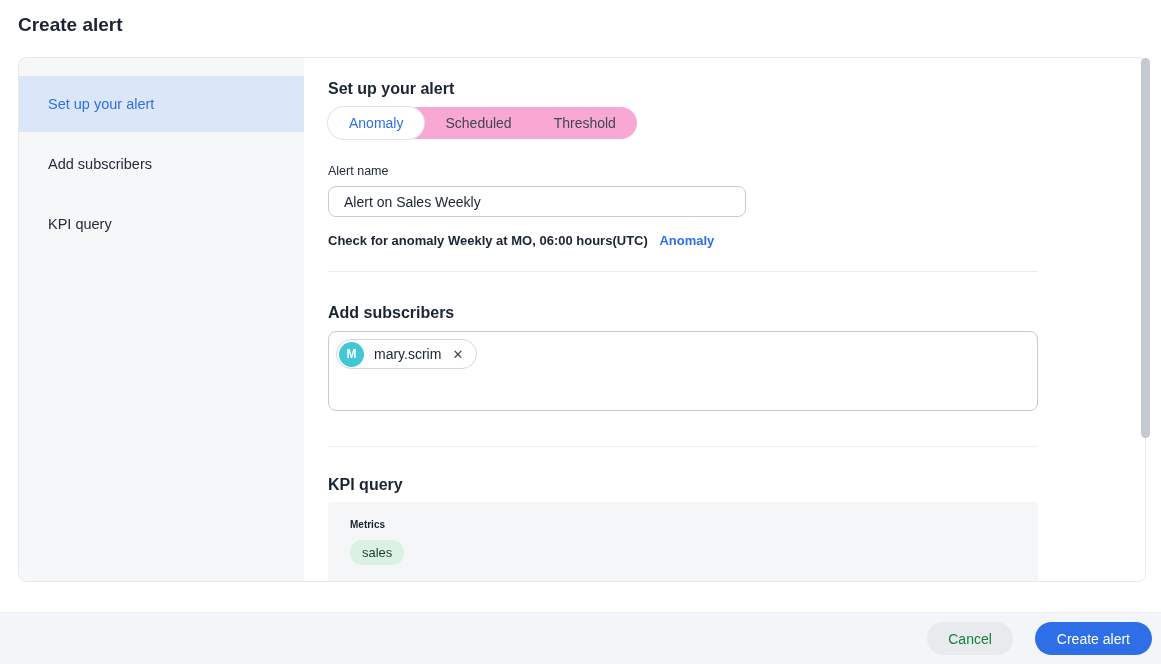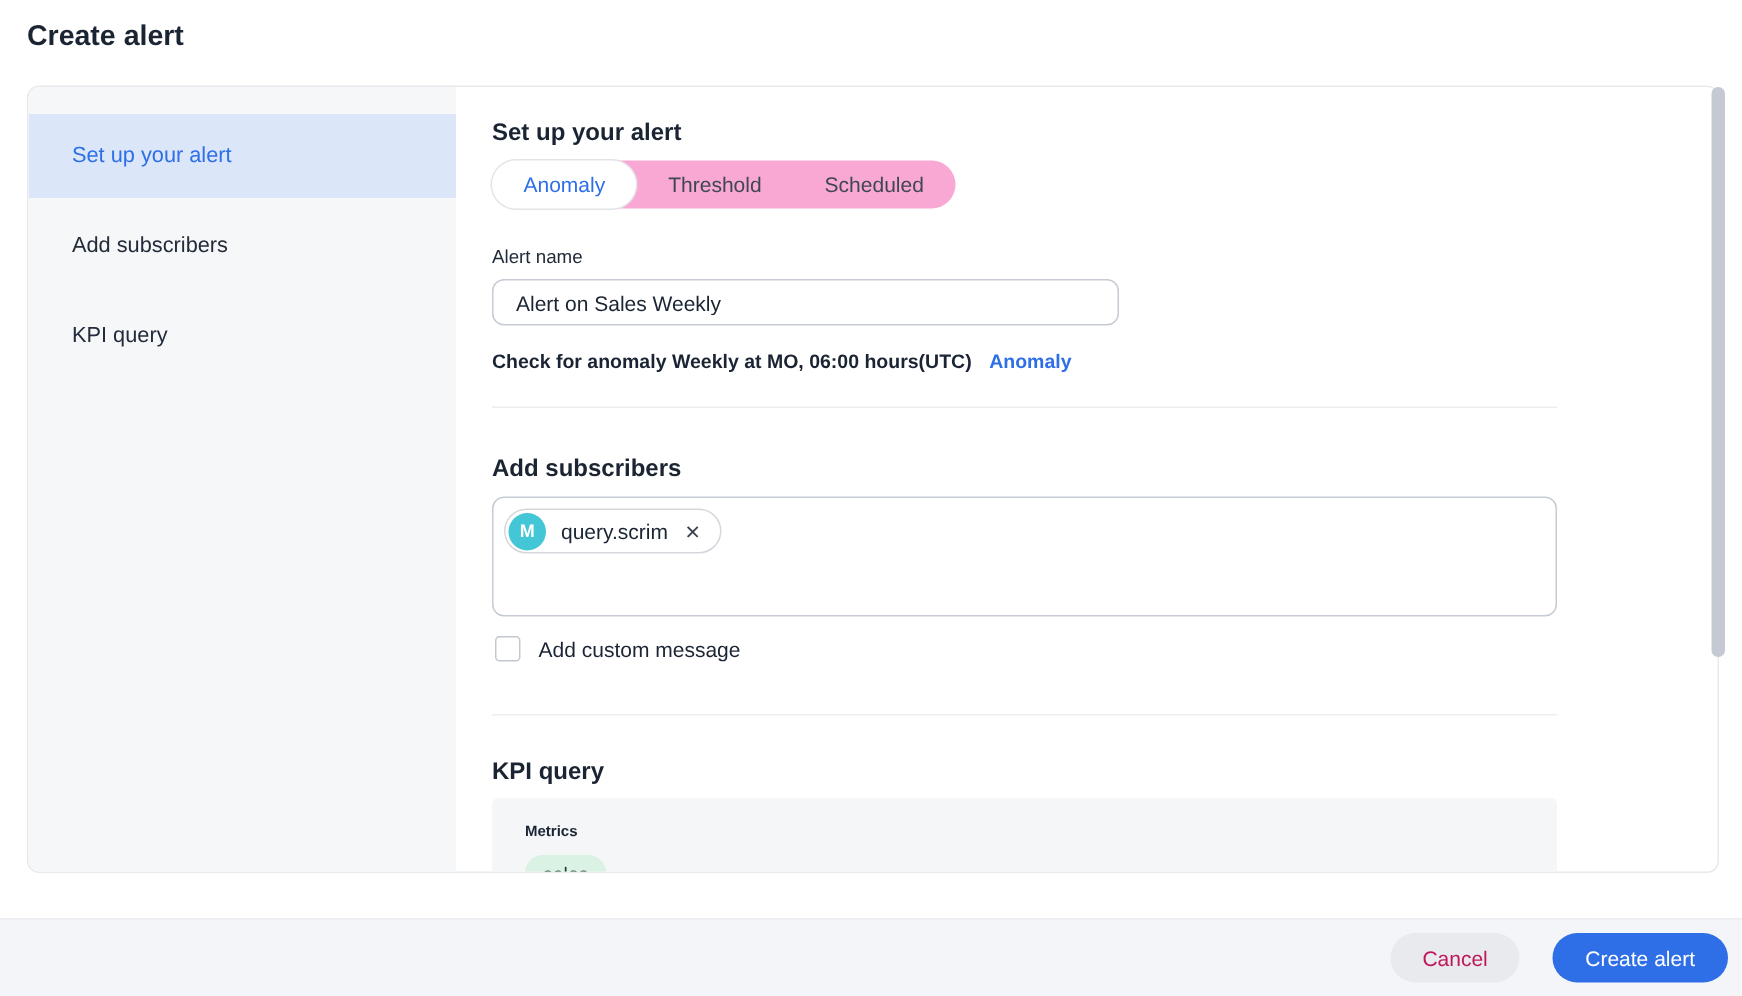--- a/index.html
+++ b/index.html
@@ -70,21 +70,21 @@
     color:#1e3a32;font-size:13px;padding:5px 12px;border-radius:12px;}
 
   .scrollbar-thumb{position:absolute;left:1141px;top:58px;width:9px;height:380px;
     border-radius:5px;background:#c4c9d3;cursor:pointer;}
 
   .footer{position:absolute;left:0;bottom:0;width:1161px;height:52px;background:#f4f5f8;
     border-top:1px solid #ecedf0;display:flex;align-items:center;justify-content:flex-end;
     padding-right:9px;gap:22px;}
   .btn{height:33px;border:none;border-radius:17px;font-size:14px;cursor:pointer;
     font-family:"Liberation Sans", sans-serif;display:inline-flex;align-items:center;}
-  .btn-cancel{background:#e8eaee;color:#be185d;padding:0 21px;}
+  .btn-cancel{background:#e8eaee;color:#15803d;padding:0 21px;}
   .btn-primary{background:var(--accent);color:#ffffff;padding:0 22px;}
 </style>
 </head>
 <body>
 
 <h1 class="page-title">Create alert</h1>
 
 <div class="panel">
   <div class="sidebar">
     <div class="side-item active">
@@ -96,48 +96,44 @@
     <div class="side-item">
       <span>KPI query</span>
     </div>
   </div>
 
   <div class="content">
     <div class="section-heading">Set up your alert</div>
 
     <div class="tabs">
       <div class="tab active">Anomaly</div>
+      <div class="tab">Scheduled</div>
       <div class="tab">Threshold</div>
-      <div class="tab">Scheduled</div>
     </div>
 
     <div class="field-label">Alert name</div>
     <input class="text-input" type="text" value="Alert on Sales Weekly" style="">
 
     <div class="schedule-row">
       <span>Check for anomaly Weekly at MO, 06:00 hours(UTC)</span>
       <a class="change-link">Anomaly</a>
     </div>
 
     <hr class="divider d1">
 
     <div class="section-heading subs-heading">Add subscribers</div>
 
     <div class="subs-box">
       <div class="chip">
         <span class="chip-avatar">M</span>
-        <span class="chip-name">query.scrim</span>
+        <span class="chip-name">mary.scrim</span>
         <span class="chip-remove">✕</span>
       </div>
     </div>
 
-    <div class="checkbox-row">
-      <span class="checkbox"></span>
-      <span class="checkbox-label">Add custom message</span>
-    </div>
 
     <hr class="divider d2">
 
     <div class="section-heading kpi-heading">KPI query</div>
 
     <div class="kpi-panel">
       <div class="metrics-label">Metrics</div>
       <span class="metric-chip">sales</span>
     </div>
   </div>

